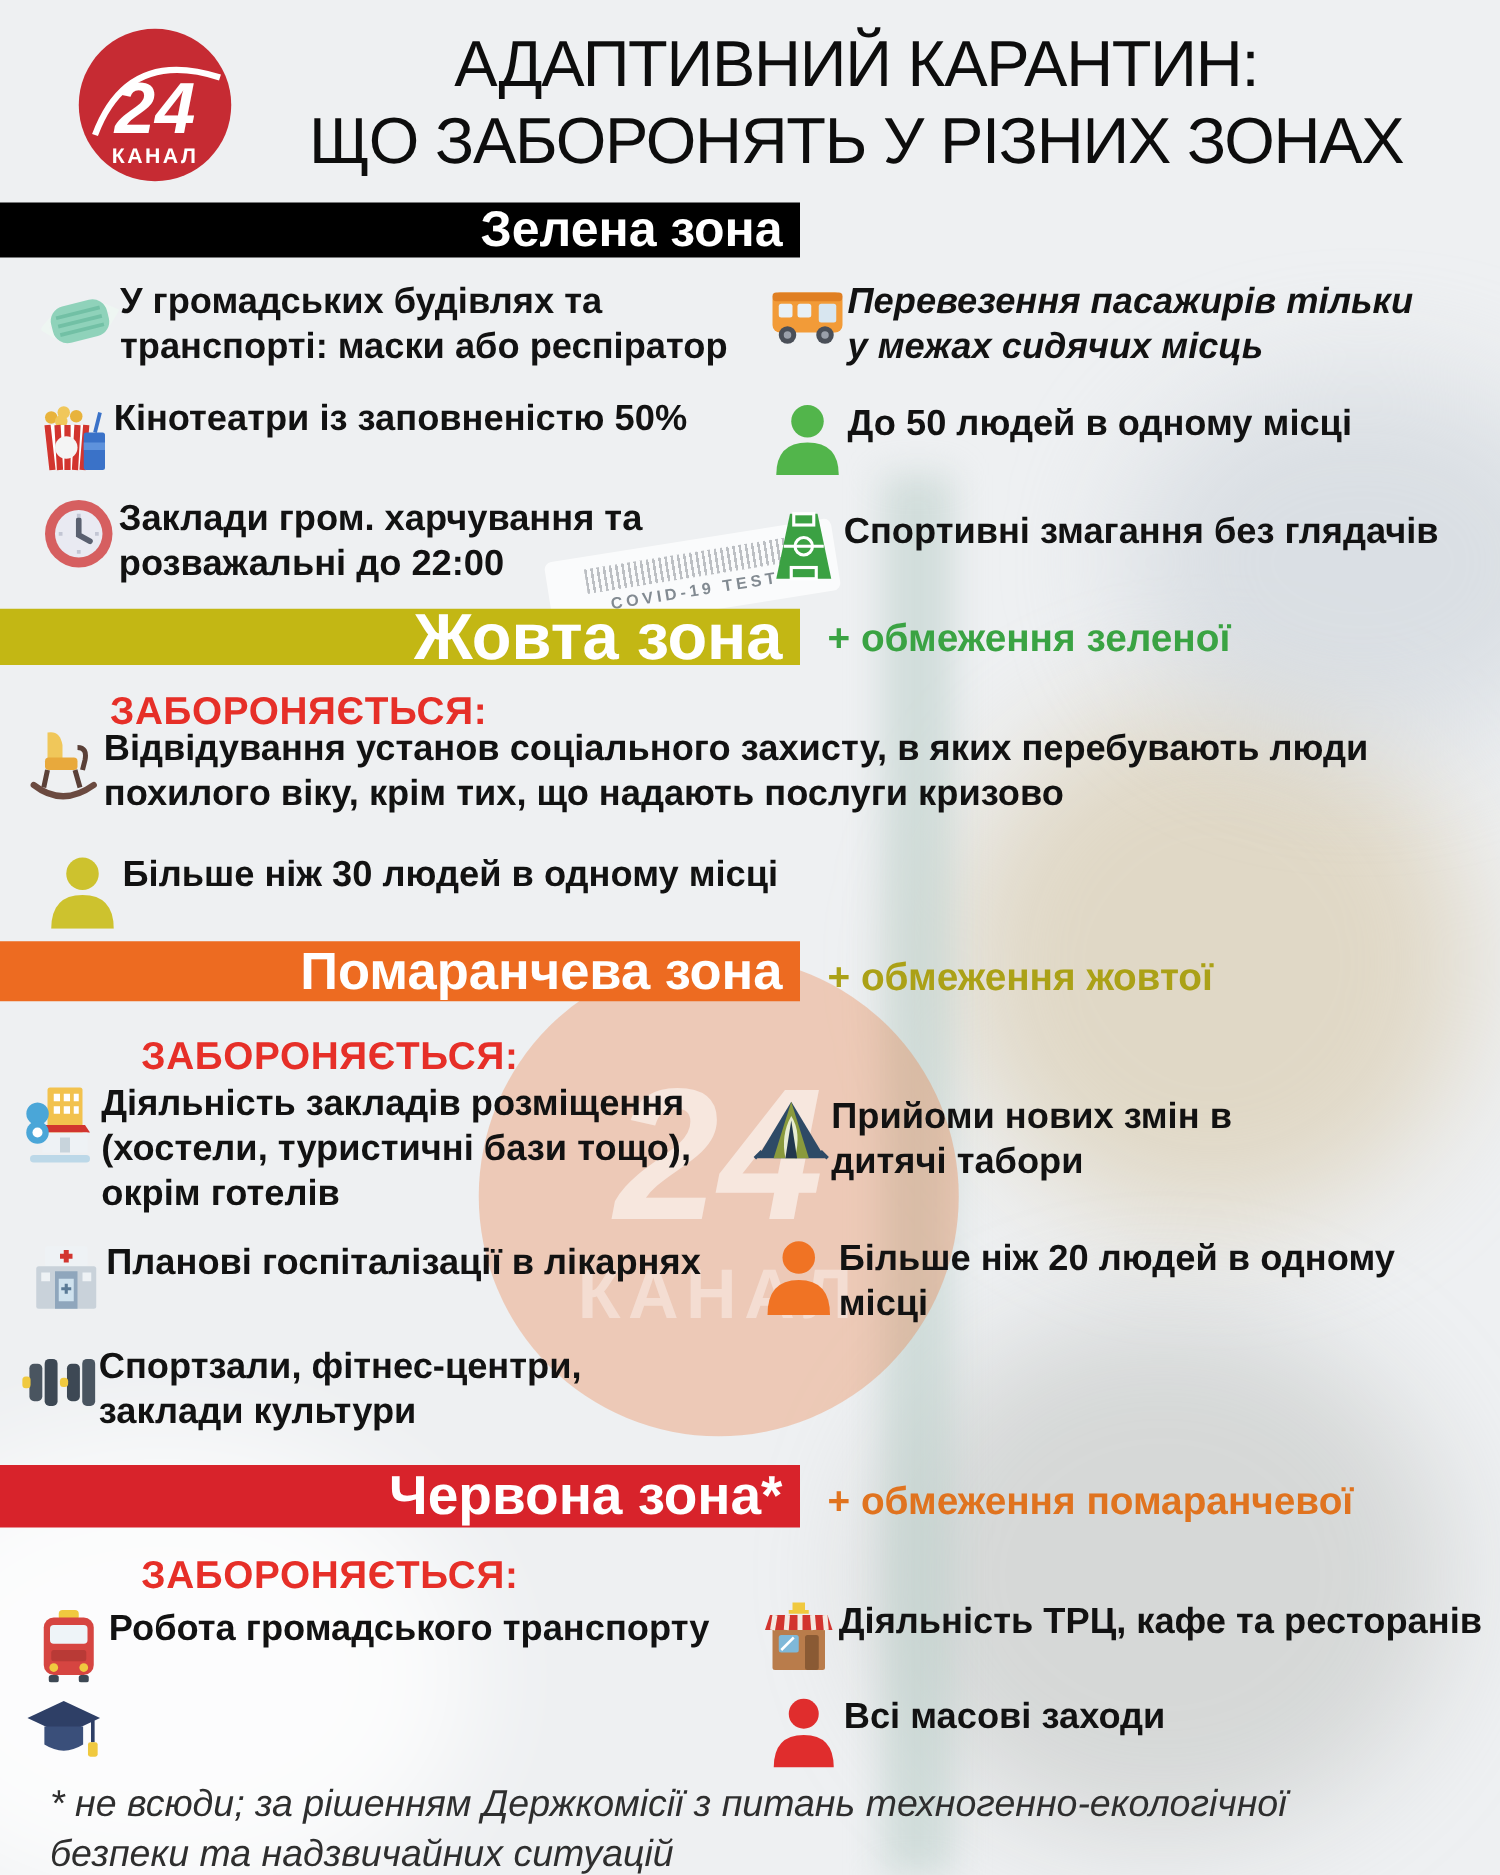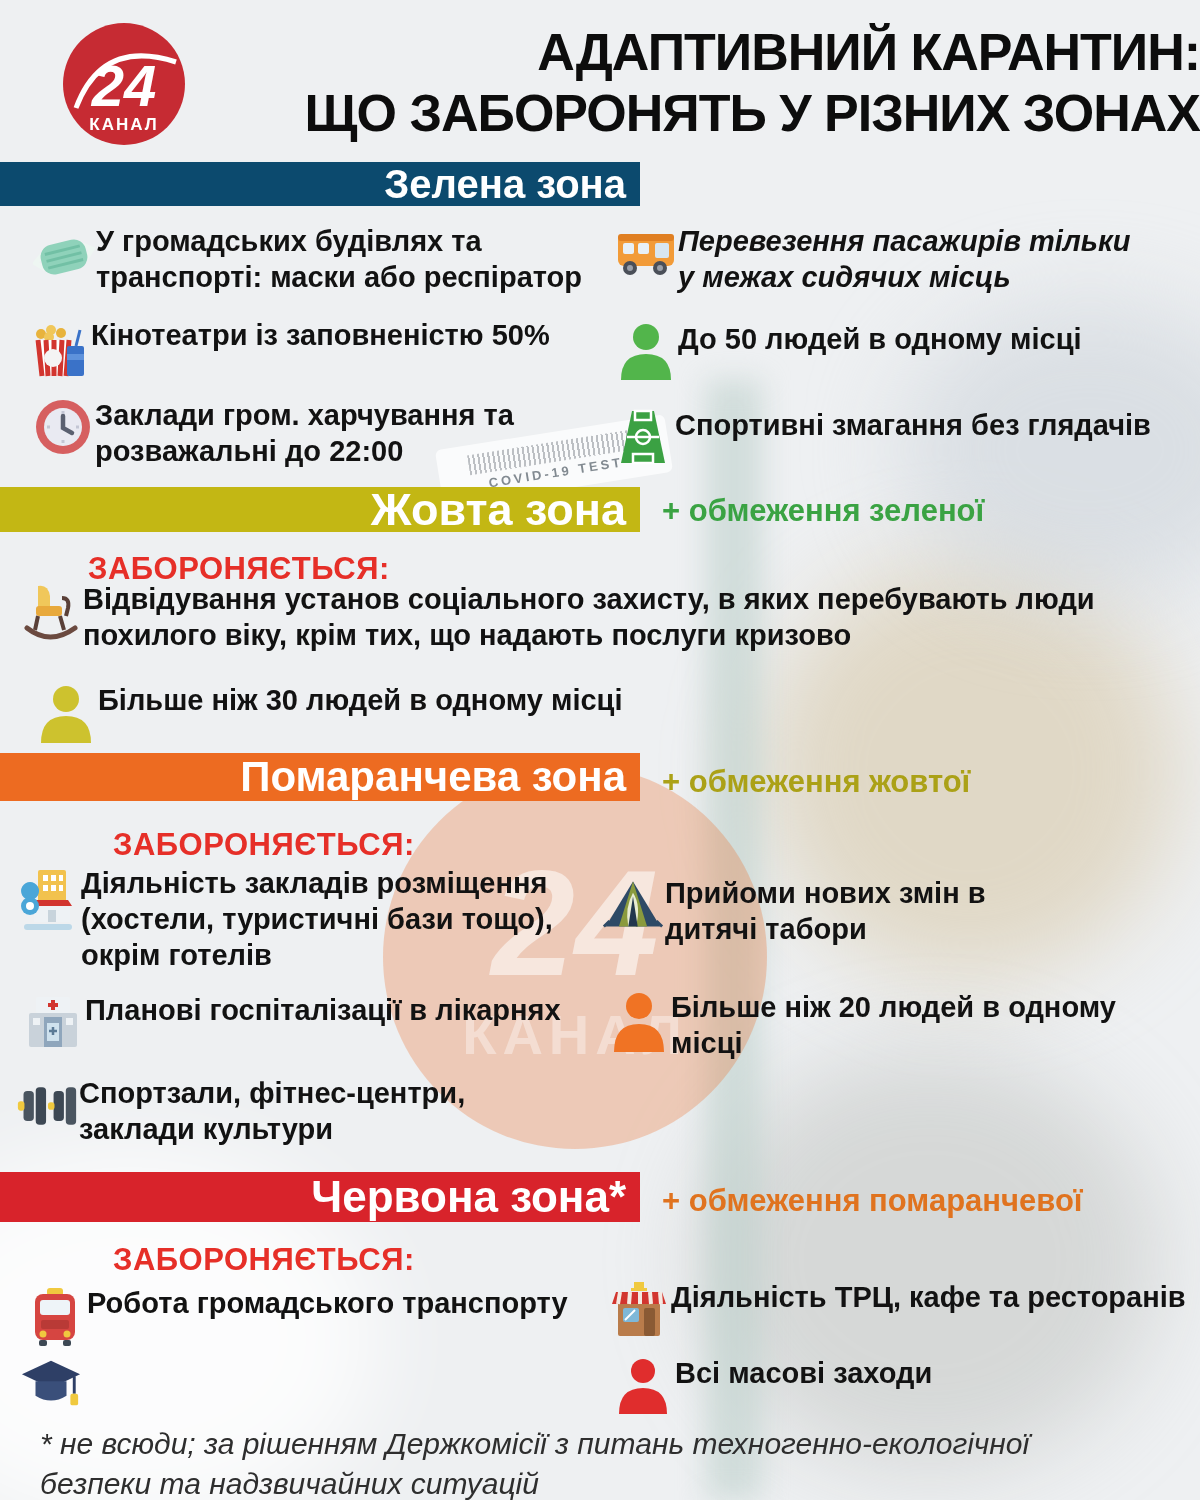--- a/index.html
+++ b/index.html
@@ -21,32 +21,32 @@
     position:absolute; left:438px; top:432px; width:232px; height:58px;
     background:rgba(255,255,255,.72); border-radius:6px; transform:rotate(-9deg);
     display:flex; flex-direction:column; align-items:center; justify-content:center; gap:3px;
   }
   .test-strip .barcode{width:170px; height:20px; opacity:.35;
     background:repeating-linear-gradient(90deg,#49505a 0 2px,transparent 2px 5px);}
   .test-strip .strip-label{font-size:13px; color:rgba(90,100,110,.75); letter-spacing:3px; font-weight:700;}
   
   .logo{position:absolute; left:60px; top:20px; width:128px; height:128px;}
   .title{
-    position:absolute; left:170px; top:22px; width:1030px; text-align:right;
-    font-size:52px; line-height:1.17; font-weight:700; letter-spacing:-1px;
+    position:absolute; left:170px; top:22px; width:1030px; text-align:center;
+    font-size:52px; line-height:1.17; font-weight:400; letter-spacing:-1px;
     color:#0d0d0d; white-space:pre-line;
   }
   
   .banner{
     position:absolute; left:0; width:640px; box-sizing:border-box;
     display:flex; align-items:center; justify-content:flex-end; padding-right:14px;
     color:#fff; font-weight:700;
   }
-  .banner-green{top:162px; height:44px; font-size:40px; background:#0c4a6e;}
-  .banner-yellow{top:487px; height:45px; font-size:45px; background:#c3b714;padding-left:24px;}
+  .banner-green{top:162px; height:44px; font-size:40px; background:#000000;}
+  .banner-yellow{top:487px; height:45px; font-size:52px; background:#c3b714;padding-left:24px;}
   .banner-orange{top:753px; height:48px; font-size:42px; background:#ed6b21;}
   .banner-red{top:1172px; height:50px; font-size:44px; background:#d8232b;}
   .zone-note{position:absolute; font-weight:700; font-size:31px; white-space:nowrap;}
   .note-green{left:662px; top:493px; color:#3aa343;}
   .note-olive{left:662px; top:764px; color:#aba117;}
   .note-orange{left:662px; top:1183px; color:#e0731f;}
   .prohibited{position:absolute; color:#e62f28; font-weight:700; font-size:31px; letter-spacing:.5px;}
   .proh-yellow{left:88px; top:551px;}
   .proh-orange{left:113px; top:827px;}
   .proh-red{left:113px; top:1242px;}

